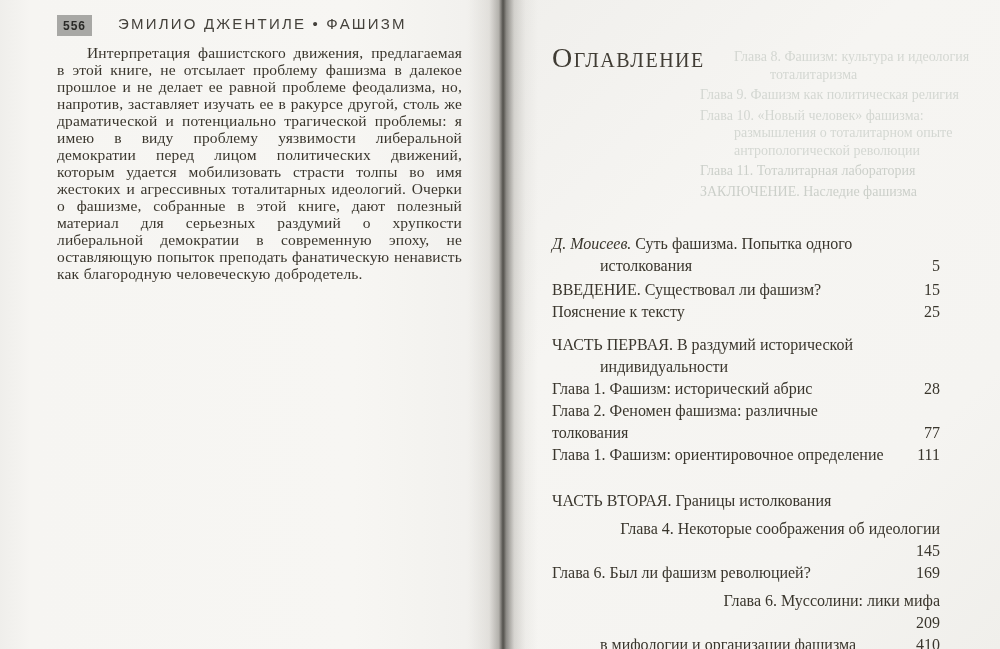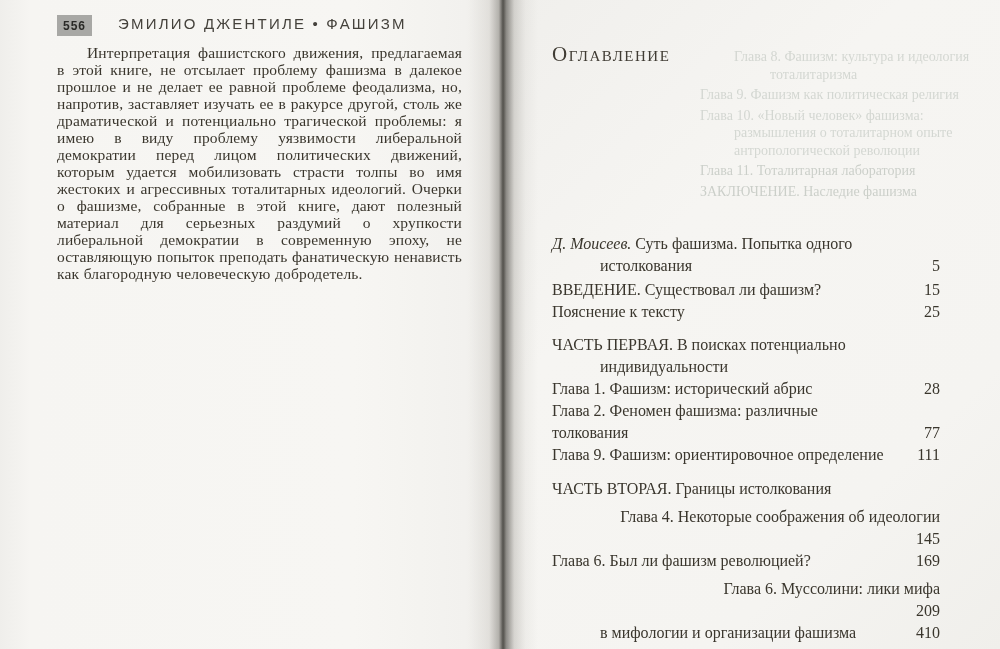--- a/index.html
+++ b/index.html
@@ -49,21 +49,21 @@
       rgba(200,198,192,0) 100%);
     pointer-events:none;
   }
   
   .page-right{
     position:absolute;left:505px;top:0;width:495px;height:649px;
     background:linear-gradient(135deg,#f0efec 0%,#f6f5f2 35%,#f5f4f1 75%,#f0efeb 100%);
   }
   .toc-heading{
     position:absolute;left:47px;top:42px;
-    font-variant:small-caps;font-size:21px;letter-spacing:1.5px;
+    font-variant:small-caps;font-size:28px;letter-spacing:1.5px;
     color:#403c34;
   }
   
   .bleedthrough{
     position:absolute;left:195px;top:48px;width:300px;
     font-size:14px;line-height:17.5px;color:#b8bfb8;
     opacity:0.55;filter:blur(0.6px);
   }
   .bleedthrough .gl{display:block;white-space:nowrap;overflow:hidden;}
   .bleedthrough .ind{padding-left:34px;}
@@ -73,21 +73,21 @@
   .toc-list{
     position:absolute;left:47px;top:233px;width:388px;
     font-size:16px;line-height:22px;color:#3a362d;
   }
   .toc-row{display:flex;align-items:flex-end;}
   .toc-text{flex:1 1 auto;}
   .toc-text .l2{display:block;padding-left:48px;}
   .toc-page{flex:0 0 auto;text-align:right;min-width:36px;padding-left:8px;}
   .au{font-style:italic;}
   .mt11{margin-top:11px;}
-  .mt12{margin-top:12px;}
+  .mt12{margin-top:24px;}
   .mt6{margin-top:6px;flex-direction:column;}
   .mt2{margin-top:2px;}
 </style>
 </head>
 <body>
 
 <div class="spread">
 
   <div class="page-left">
     <div class="header-row">
@@ -130,21 +130,21 @@
 
       <div class="toc-row">
         <div class="toc-text">
           <span class="l1">Пояснение к тексту</span>
         </div>
         <div class="toc-page">25</div>
       </div>
 
       <div class="toc-row mt11">
         <div class="toc-text">
-          <span class="l1">ЧАСТЬ ПЕРВАЯ. В поисках потенциально</span>
+          <span class="l1">ЧАСТЬ ПЕРВАЯ. В раздумий исторической</span>
           <span class="l2">индивидуальности</span>
         </div>
         <div class="toc-page"></div>
       </div>
 
       <div class="toc-row">
         <div class="toc-text">
           <span class="l1">Глава 1. Фашизм: исторический абрис</span>
         </div>
         <div class="toc-page">28</div>
@@ -152,21 +152,21 @@
 
       <div class="toc-row">
         <div class="toc-text">
           <span class="l1">Глава 2. Феномен фашизма: различные толкования</span>
         </div>
         <div class="toc-page">77</div>
       </div>
 
       <div class="toc-row">
         <div class="toc-text">
-          <span class="l1">Глава 9. Фашизм: ориентировочное определение</span>
+          <span class="l1">Глава 1. Фашизм: ориентировочное определение</span>
         </div>
         <div class="toc-page">111</div>
       </div>
 
       <div class="toc-row mt12">
         <div class="toc-text">
           <span class="l1">ЧАСТЬ ВТОРАЯ. Границы истолкования</span>
         </div>
         <div class="toc-page"></div>
       </div>

